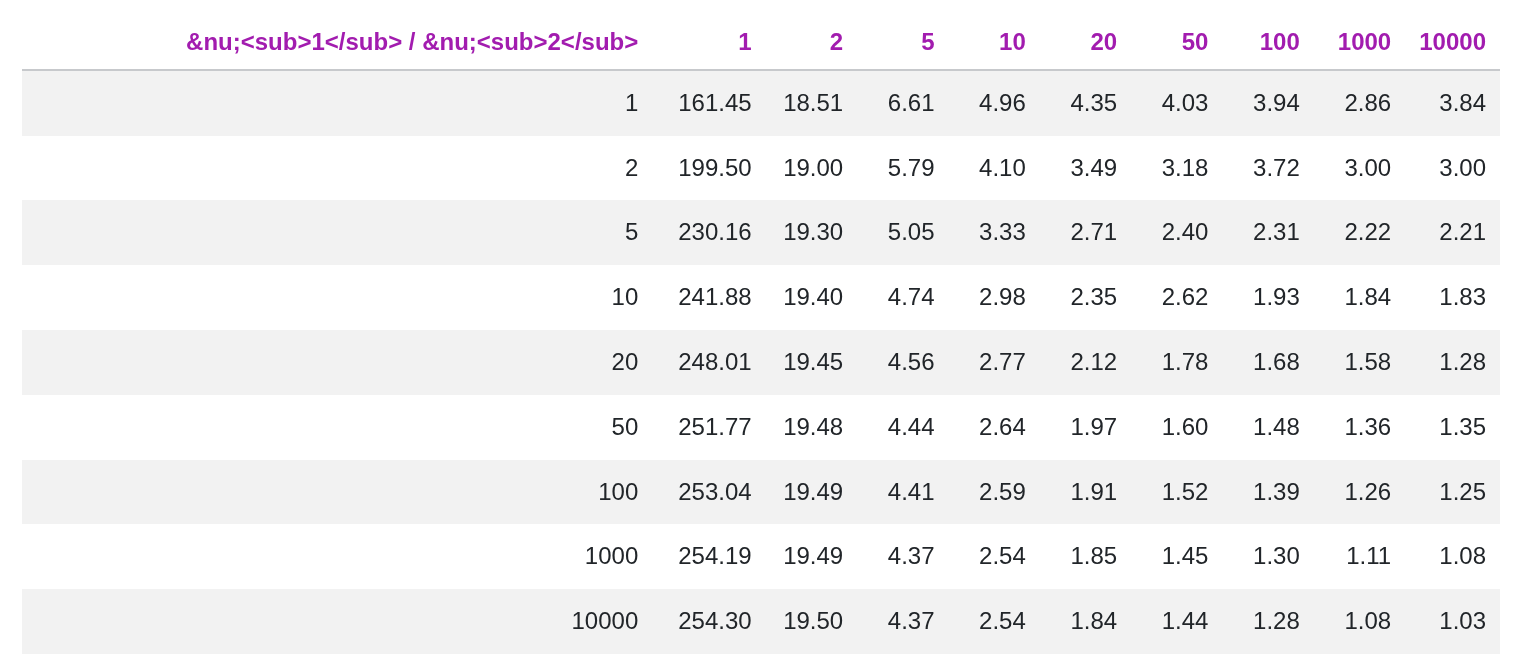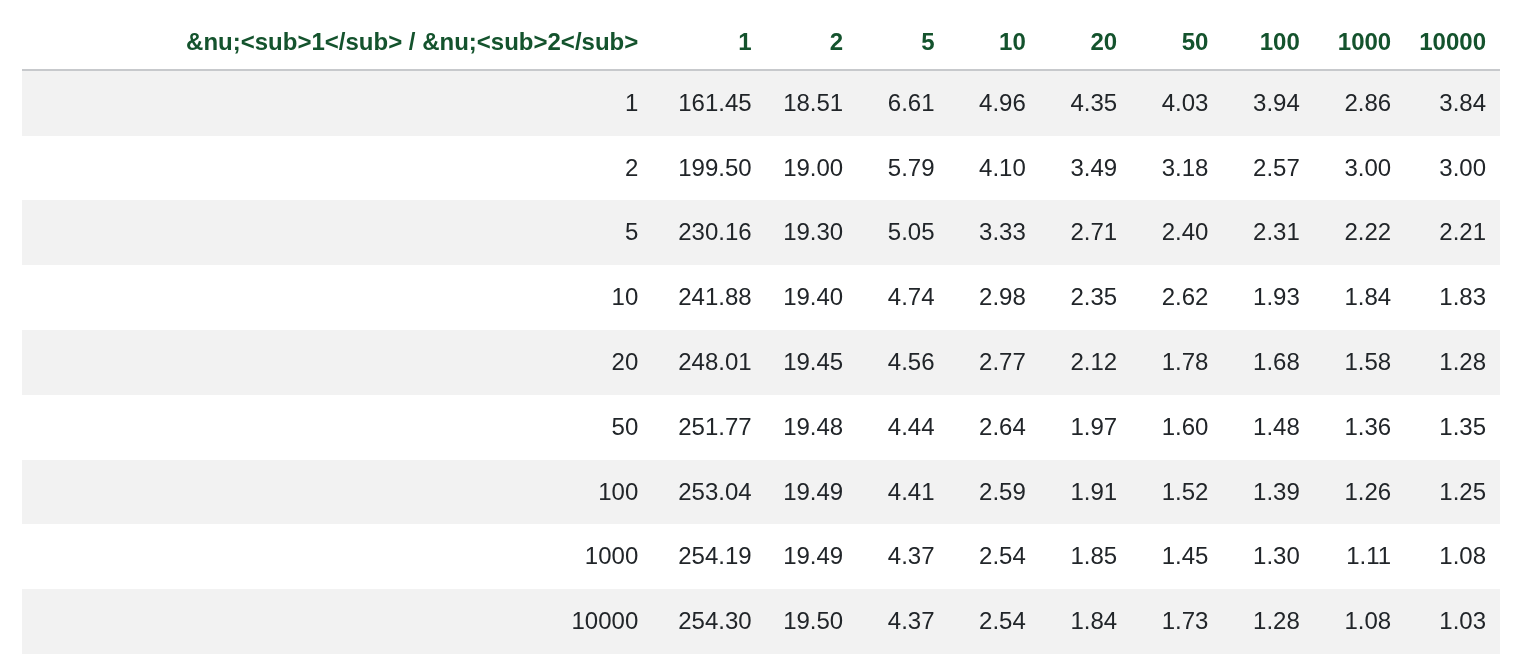--- a/index.html
+++ b/index.html
@@ -21,21 +21,21 @@
     line-height: 1.2;
   }
   th, td {
     text-align: right;
     font-weight: 400;
     padding: 18px 14px;
     border: none;
   }
   th {
     font-weight: 700;
-    color: #14532d;
+    color: #a21caf;
     border-bottom: 2px solid #c7c9cc;
     padding-top: 12px;
     padding-bottom: 12px;
   }
   
   th:first-child, td:first-child {
     padding-right: 26px;
   }
   
   tbody tr:nth-child(odd) {
@@ -94,21 +94,21 @@
         <td>3.84</td>
       </tr>
       <tr>
         <td>2</td>
         <td>199.50</td>
         <td>19.00</td>
         <td>5.79</td>
         <td>4.10</td>
         <td>3.49</td>
         <td>3.18</td>
-        <td>2.57</td>
+        <td>3.72</td>
         <td>3.00</td>
         <td>3.00</td>
       </tr>
       <tr>
         <td>5</td>
         <td>230.16</td>
         <td>19.30</td>
         <td>5.05</td>
         <td>3.33</td>
         <td>2.71</td>
@@ -177,20 +177,20 @@
         <td>1.11</td>
         <td>1.08</td>
       </tr>
       <tr>
         <td>10000</td>
         <td>254.30</td>
         <td>19.50</td>
         <td>4.37</td>
         <td>2.54</td>
         <td>1.84</td>
-        <td>1.73</td>
+        <td>1.44</td>
         <td>1.28</td>
         <td>1.08</td>
         <td>1.03</td>
       </tr>
     </tbody>
   </table>
 </div>
 
 </body></html>

